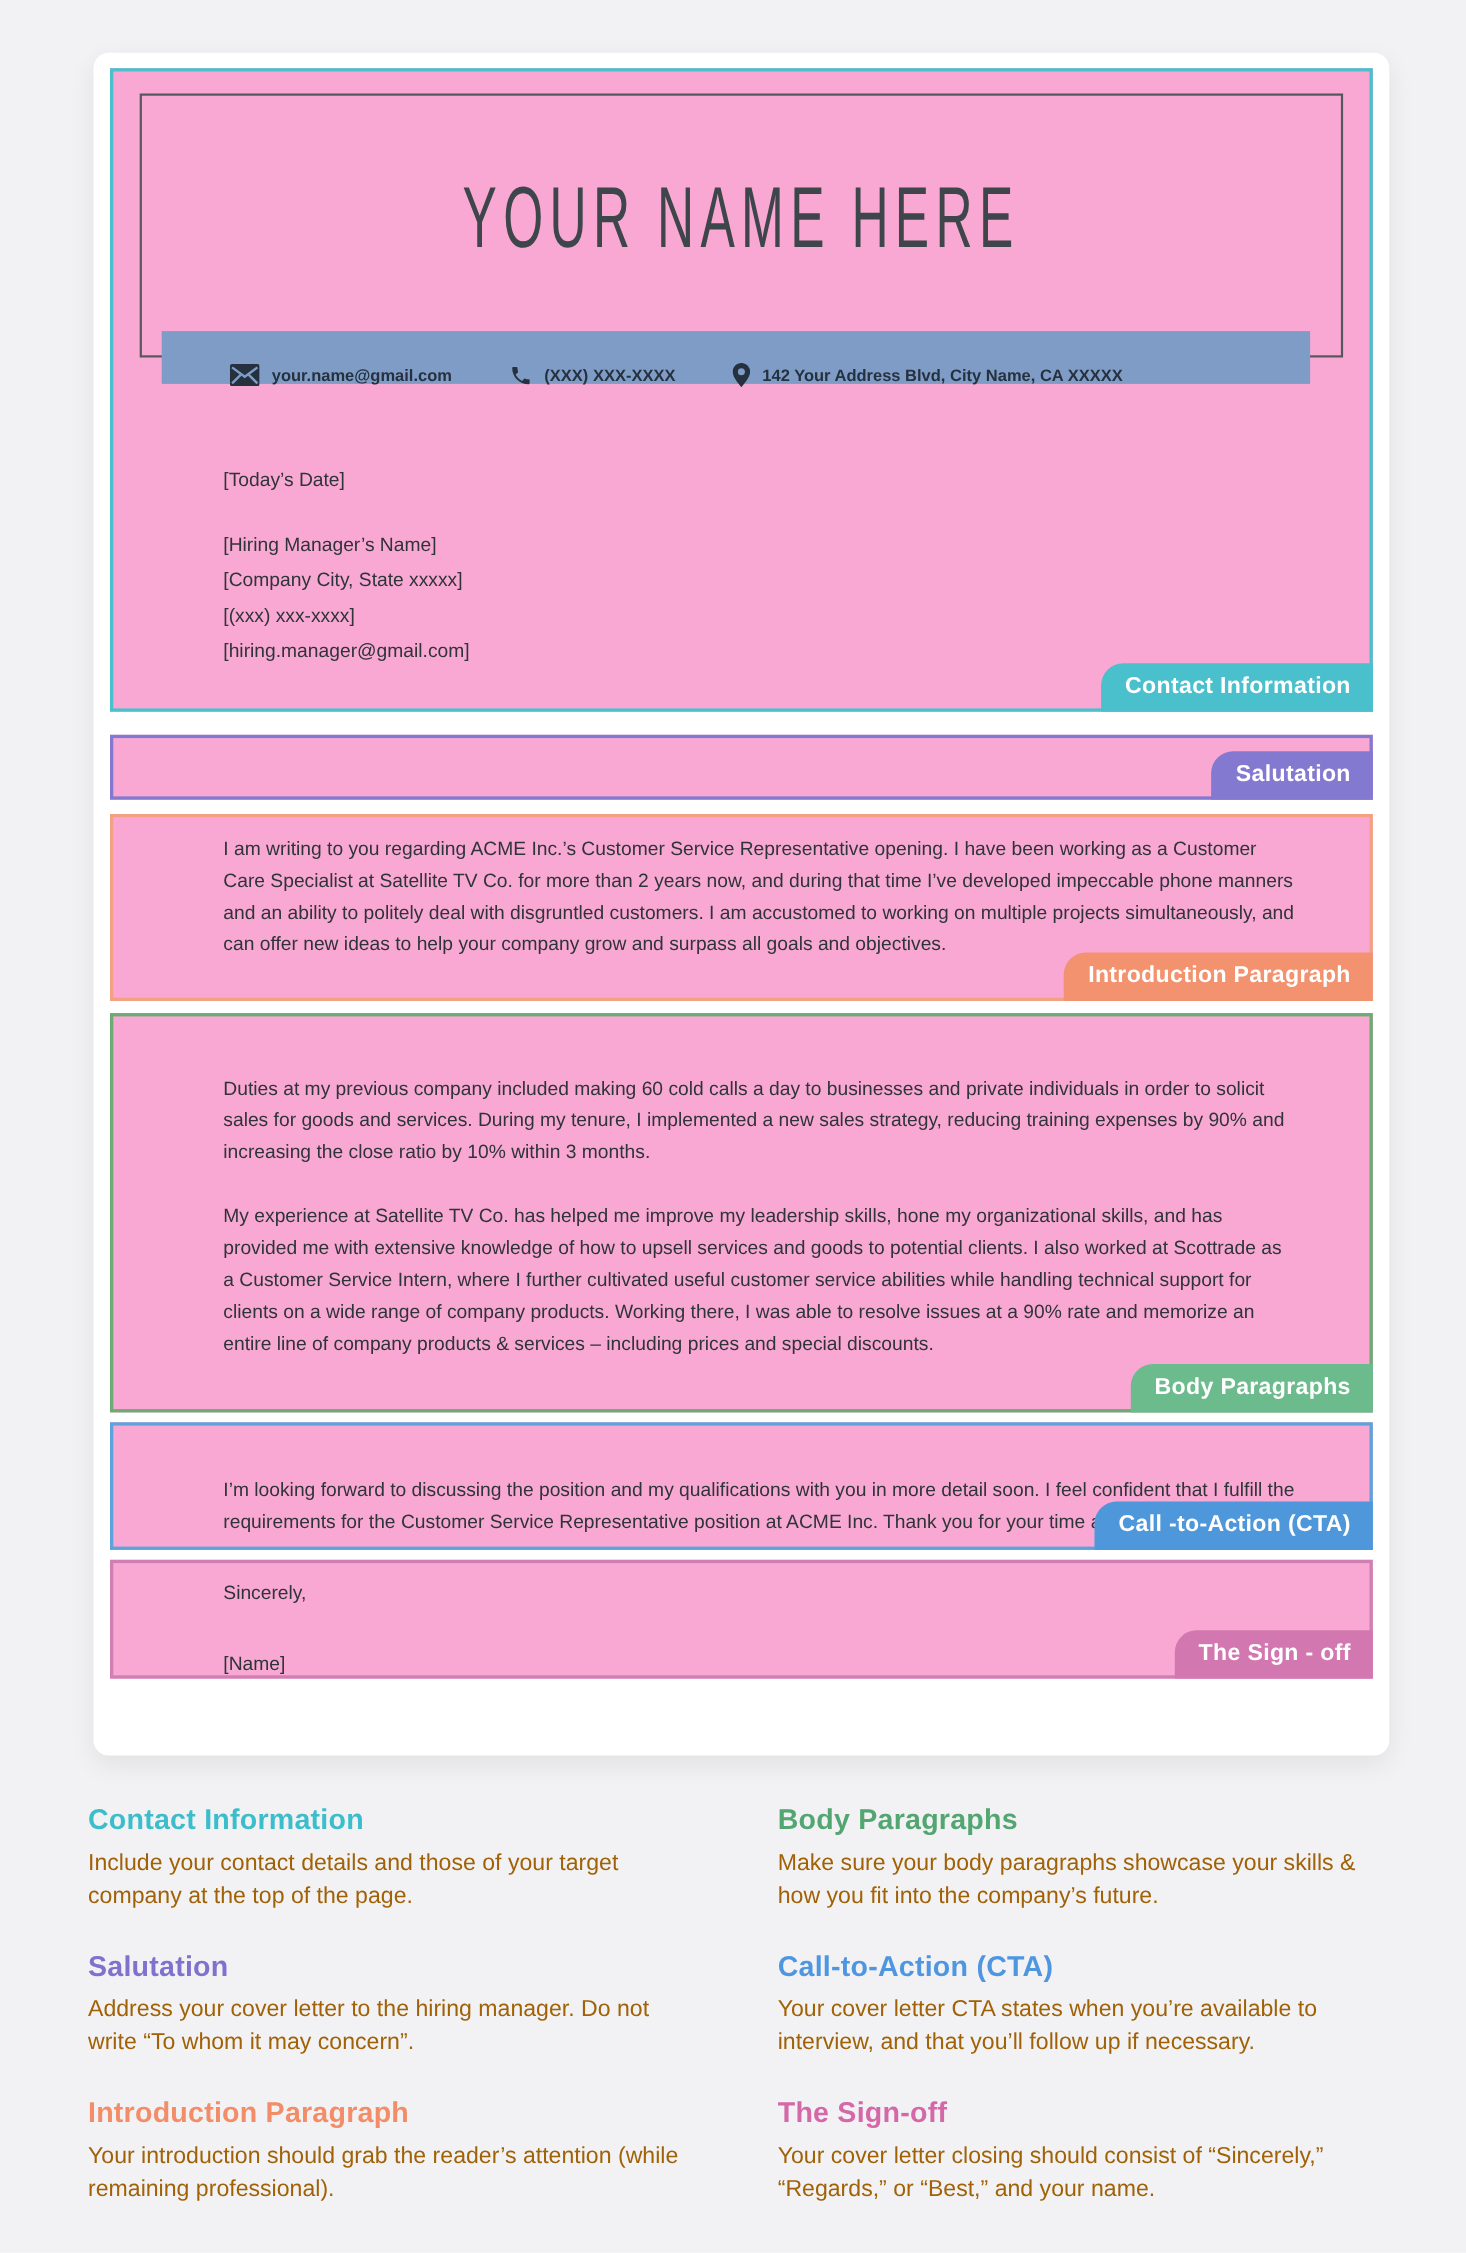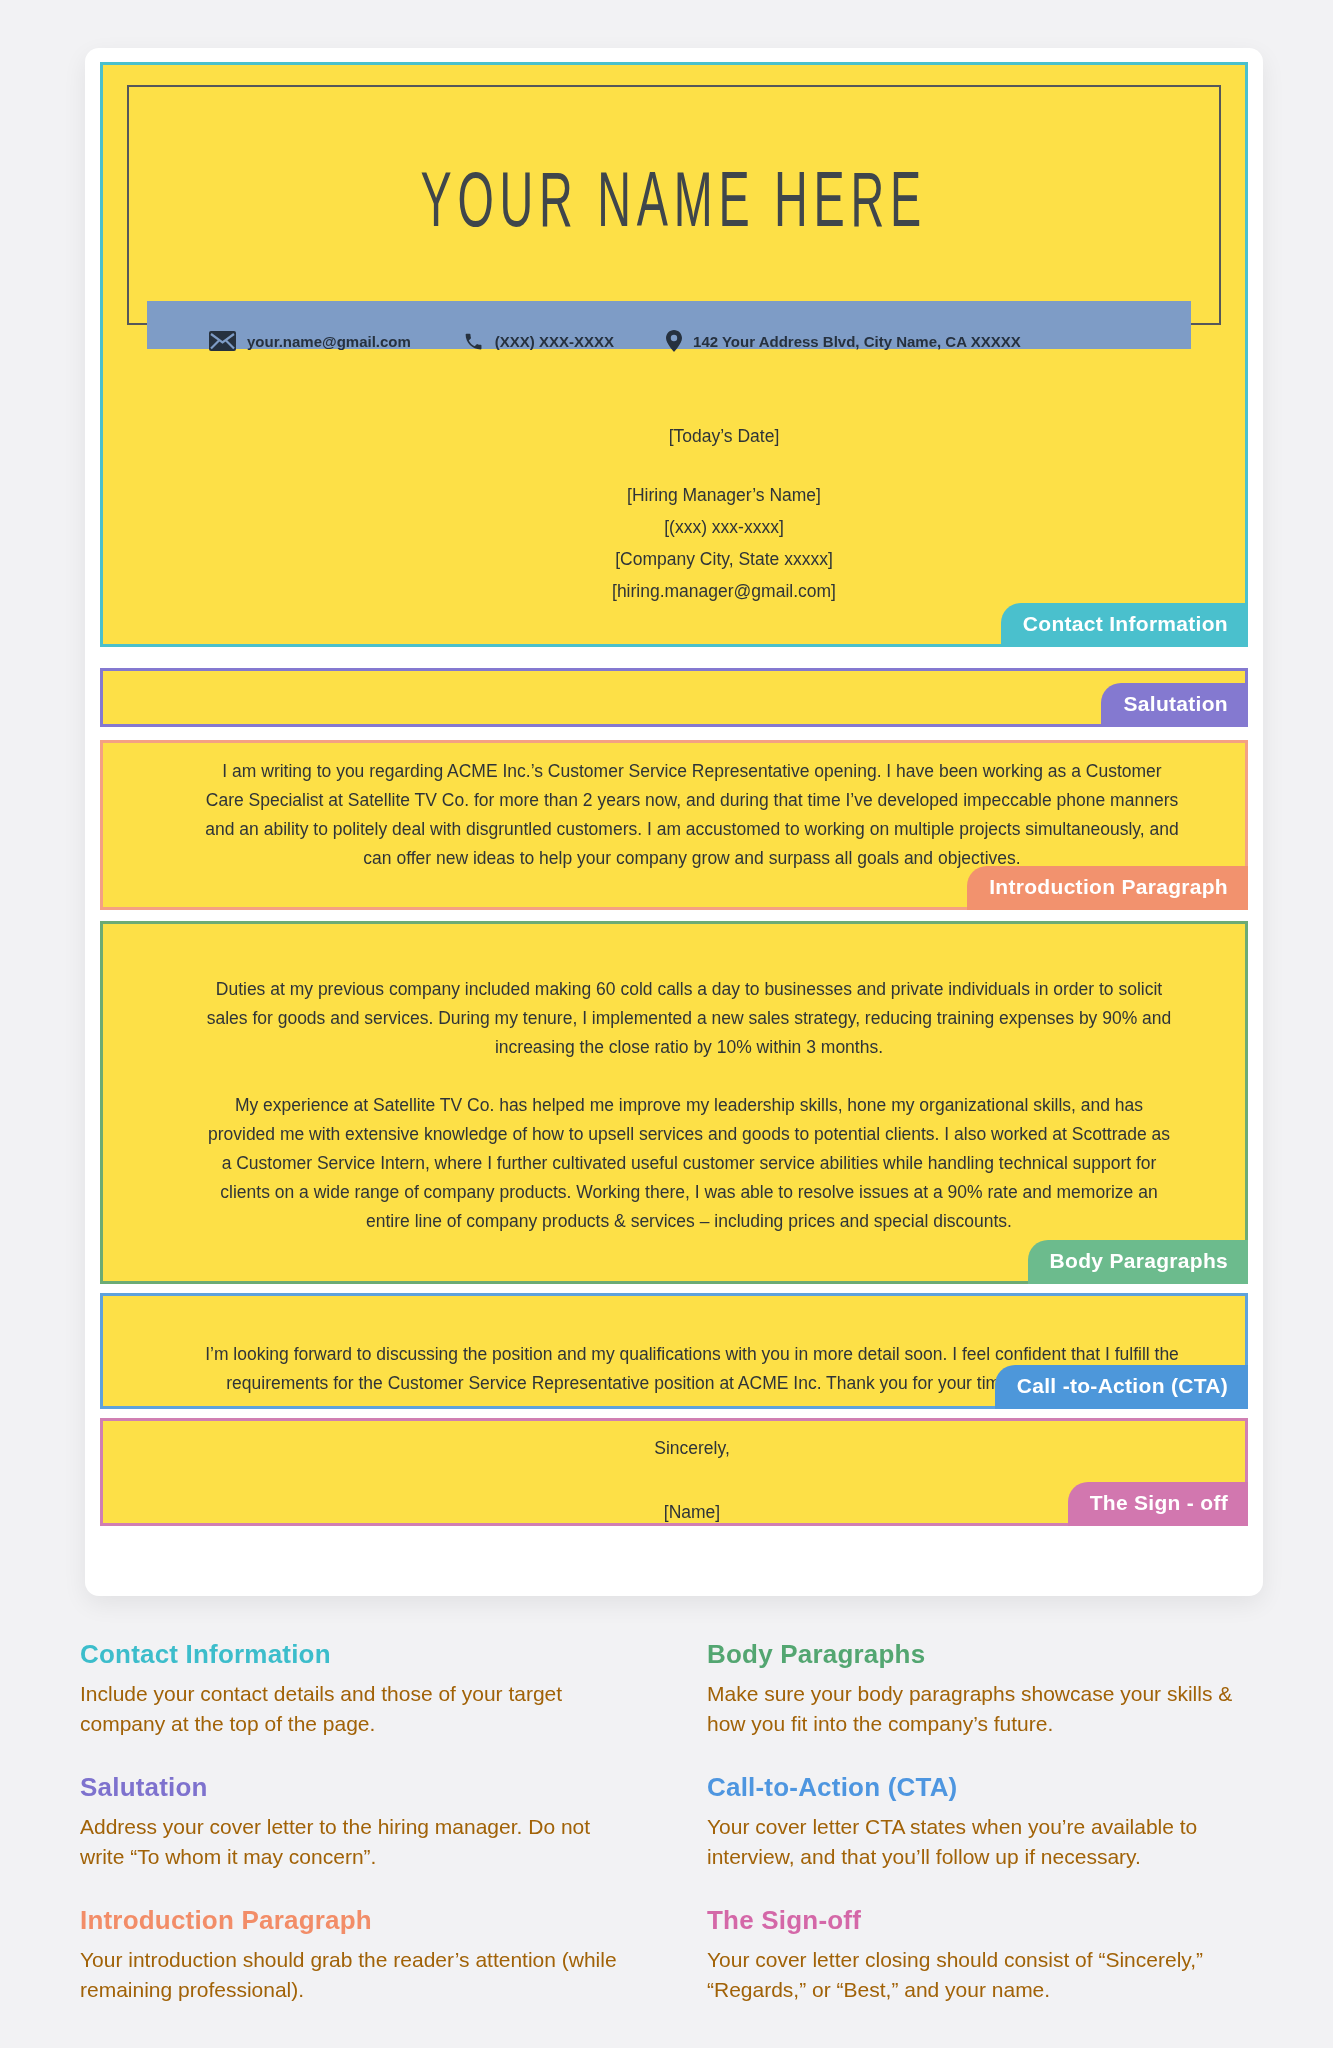--- a/index.html
+++ b/index.html
@@ -15,22 +15,21 @@
     width:1178px; height:1548px;
     background:#ffffff;
     border-radius:14px;
     box-shadow:0 8px 24px rgba(0,0,0,0.07);
   }
   .letter { padding:14px 15px 0 15px; }
   .sec {
     position:relative;
     border:3px solid #ccc;
     box-sizing:border-box;
-    background:#fde047;
-    text-align:center;
+    background:#f9a8d4;
   }
   .sec-contact   { height:585px; margin-bottom:21px; }
   .sec-salutation{ height:59px;  margin-bottom:13px; }
   .sec-intro     { height:170px; margin-bottom:11px; }
   .sec-body      { height:363px; margin-bottom:9px; }
   .sec-cta       { height:116px; margin-bottom:9px; }
   .sec-signoff   { height:108px; }
 
   .badge {
     position:absolute; right:-3px; bottom:-3px;
@@ -145,22 +144,22 @@
                   <path fill="#26313f" d="M8 0C3.6 0 0 3.6 0 8c0 5.4 8 14 8 14s8-8.6 8-14c0-4.4-3.6-8-8-8zm0 11.2a3.2 3.2 0 1 1 0-6.4 3.2 3.2 0 0 1 0 6.4z"></path>
                 </svg>
             </span>
             <span>142 Your Address Blvd, City Name, CA XXXXX</span>
           </div>
         </div>
       </div>
       <div class="addr-block">
         <div class="addr-date">[Today’s Date]</div>
         <div class="addr-line">[Hiring Manager’s Name]</div>
+        <div class="addr-line">[Company City, State xxxxx]</div>
         <div class="addr-line">[(xxx) xxx-xxxx]</div>
-        <div class="addr-line">[Company City, State xxxxx]</div>
         <div class="addr-line">[hiring.manager@gmail.com]</div>
       </div>
       <div class="badge" style="background-color: rgb(74, 192, 205);">Contact Information</div>
     </div>
 
     <div class="sec sec-salutation" style="border-color: rgb(132, 121, 208);">
       <div class="badge" style="background-color: rgb(132, 121, 208);">Salutation</div>
     </div>
 
     <div class="sec sec-intro" style="border-color: rgb(244, 161, 131);">

